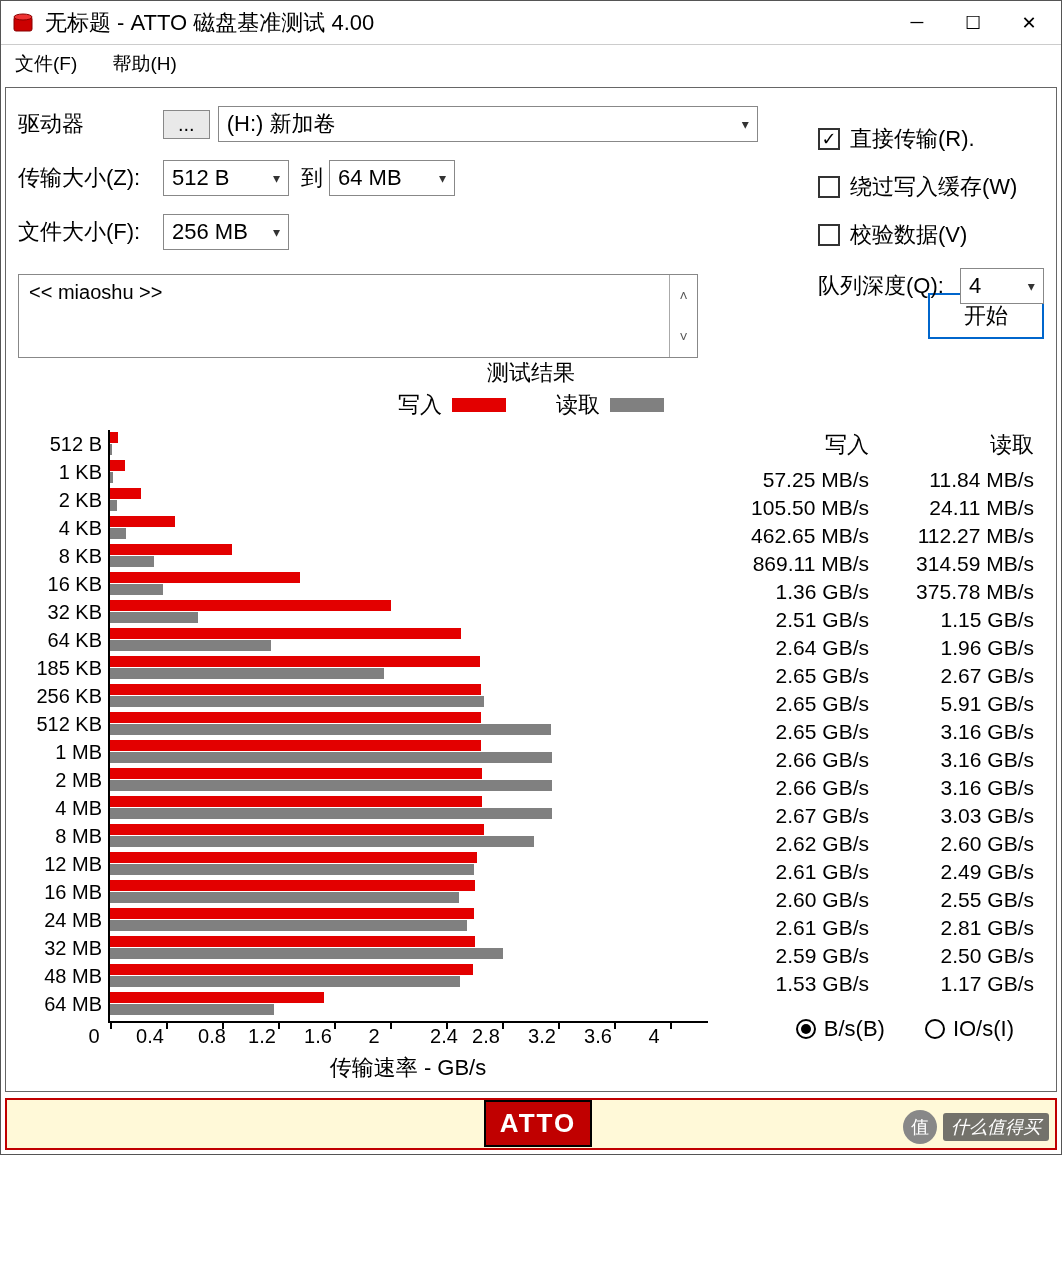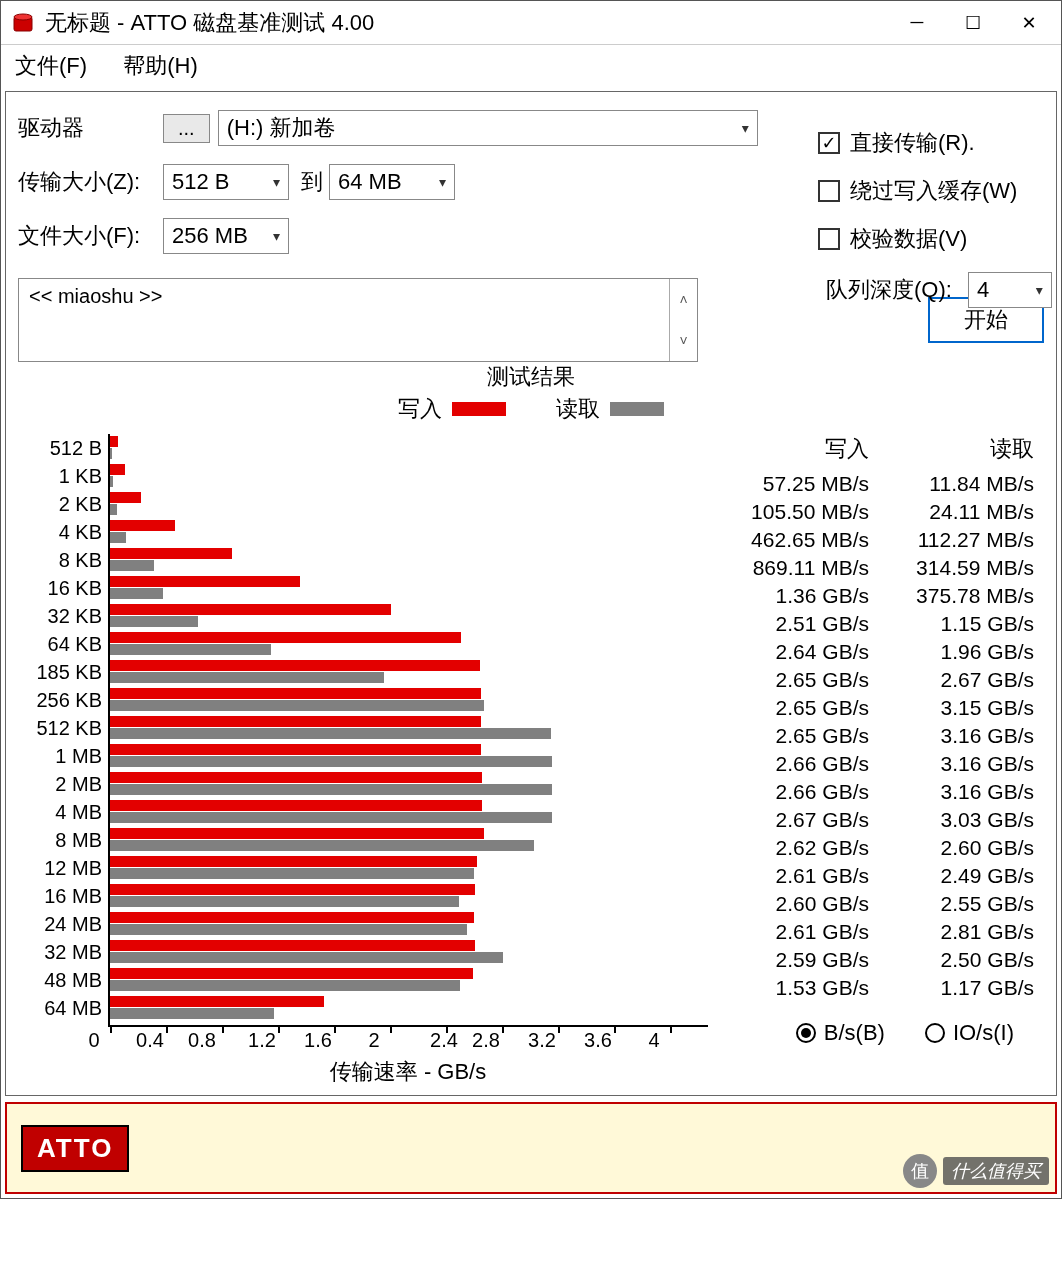--- a/index.html
+++ b/index.html
@@ -19,21 +19,21 @@
   .titlebar .app-icon {
     width:24px; height:24px; margin:0 10px 0 6px;
     display:inline-block;
   }
   .titlebar .title { flex:1; font-size:22px; }
   .win-btns { display:flex; }
   .win-btn {
     width:56px; height:38px; display:flex; align-items:center; justify-content:center;
     font-size:18px;
   }
-  .menubar { padding: 6px 14px 10px; font-size:22px; }
+  .menubar { padding: 6px 14px 10px; font-size:19px; }
   .menubar span { margin-right: 30px; }
   .content {
     border: 1px solid #666; margin: 0 4px 4px; padding: 10px 12px 8px;
     background: #fff;
   }
   .cfg-row { display:flex; align-items:center; margin: 8px 0 18px; font-size:22px; }
   .lbl { width: 145px; }
   .small-btn {
     border:1px solid #888; background:#e9e9e9; padding:2px 14px; margin-right:8px;
     font-size:20px;
@@ -52,21 +52,21 @@
   .to-lbl { margin: 0 6px; }
   .right-opts { position:absolute; left: 800px; top: 0; width: 250px; }
   .cfg-area { position:relative; }
   .chk-row { display:flex; align-items:center; margin: 18px 0; font-size:22px; }
   .chk-box {
     width:22px; height:22px; border:2px solid #333; margin-right:10px;
     display:inline-flex; align-items:center; justify-content:center;
     font-size:18px; line-height:1;
   }
   .qd-row { display:flex; align-items:center; margin: 14px 0; font-size:22px; }
-  .qd-row .ql { margin-right:16px;margin-left:8px; }
+  .qd-row .ql { margin-right:16px; }
   .desc-row { display:flex; align-items:center; margin-top:24px; }
   .desc-box {
     border:1px solid #888; width: 680px; height: 84px; padding:6px 10px;
     font-size:20px; position:relative;
   }
   .desc-spin {
     position:absolute; right:0; top:0; height:100%; width:28px;
     border-left:1px solid #aaa;
     display:flex; flex-direction:column;
   }
@@ -108,22 +108,23 @@
   .radio-row { display:flex; gap:40px; margin-top:18px; justify-content:flex-end; padding-right:30px; font-size:22px;}
   .radio { display:inline-flex; align-items:center; gap:8px;}
   .radio-dot {
     width:20px; height:20px; border:2px solid #000; border-radius:50%;
     display:inline-flex; align-items:center; justify-content:center;
   }
   .radio-dot.filled::after { content:""; width:10px; height:10px; background:#000; border-radius:50%;}
   
   .footer {
     margin: 6px 4px 4px; border:2px solid #c00000;
-    background:#fff9d8; display:flex; align-items:center; height:92px;
+    background:#fff9d8; display:flex; align-items:center; height:52px;
     position:relative;
+    flex-direction:column;
   }
   .atto-logo {
     background:#c00000; border:2px solid #000; color:#fff;
     font-weight:bold; font-size:26px; letter-spacing:2px;
     padding:6px 14px; margin-left:14px;
   }
   .footer-text {
     flex:1; text-align:center; color:#c00000; font-family: "SimSun", serif;
     font-size:26px; letter-spacing:14px; line-height:1.1;
   }
@@ -361,21 +362,21 @@
               </div>
               <div class="bar-row">
                 <div class="bar write" style="width: 214.2px;"></div>
                 <div class="bar read" style="width: 163.8px;"></div>
               </div>
             </div>
         </div>
         <div class="xaxis" id="xaxis" style="position: relative; height: 26px;">
             <div style="position: absolute; left: -14px;">0</div>
             <div style="position: absolute; left: 42px;">0.4</div>
-            <div style="position: absolute; left: 94px;">0.8</div>
+            <div style="position: absolute; left: 104px;">0.8</div>
             <div style="position: absolute; left: 154px;">1.2</div>
             <div style="position: absolute; left: 210px;">1.6</div>
             <div style="position: absolute; left: 266px;">2</div>
             <div style="position: absolute; left: 336px;">2.4</div>
             <div style="position: absolute; left: 378px;">2.8</div>
             <div style="position: absolute; left: 434px;">3.2</div>
             <div style="position: absolute; left: 490px;">3.6</div>
             <div style="position: absolute; left: 546px;">4</div>
           </div>
         <div class="xlabel">传输速率 - GB/s</div>
@@ -414,21 +415,21 @@
             <div class="data-row">
               <div>2.64 GB/s</div>
               <div>1.96 GB/s</div>
             </div>
             <div class="data-row">
               <div>2.65 GB/s</div>
               <div>2.67 GB/s</div>
             </div>
             <div class="data-row">
               <div>2.65 GB/s</div>
-              <div>3.15 GB/s</div>
+              <div>5.91 GB/s</div>
             </div>
             <div class="data-row">
               <div>2.65 GB/s</div>
               <div>3.16 GB/s</div>
             </div>
             <div class="data-row">
               <div>2.66 GB/s</div>
               <div>3.16 GB/s</div>
             </div>
             <div class="data-row">

